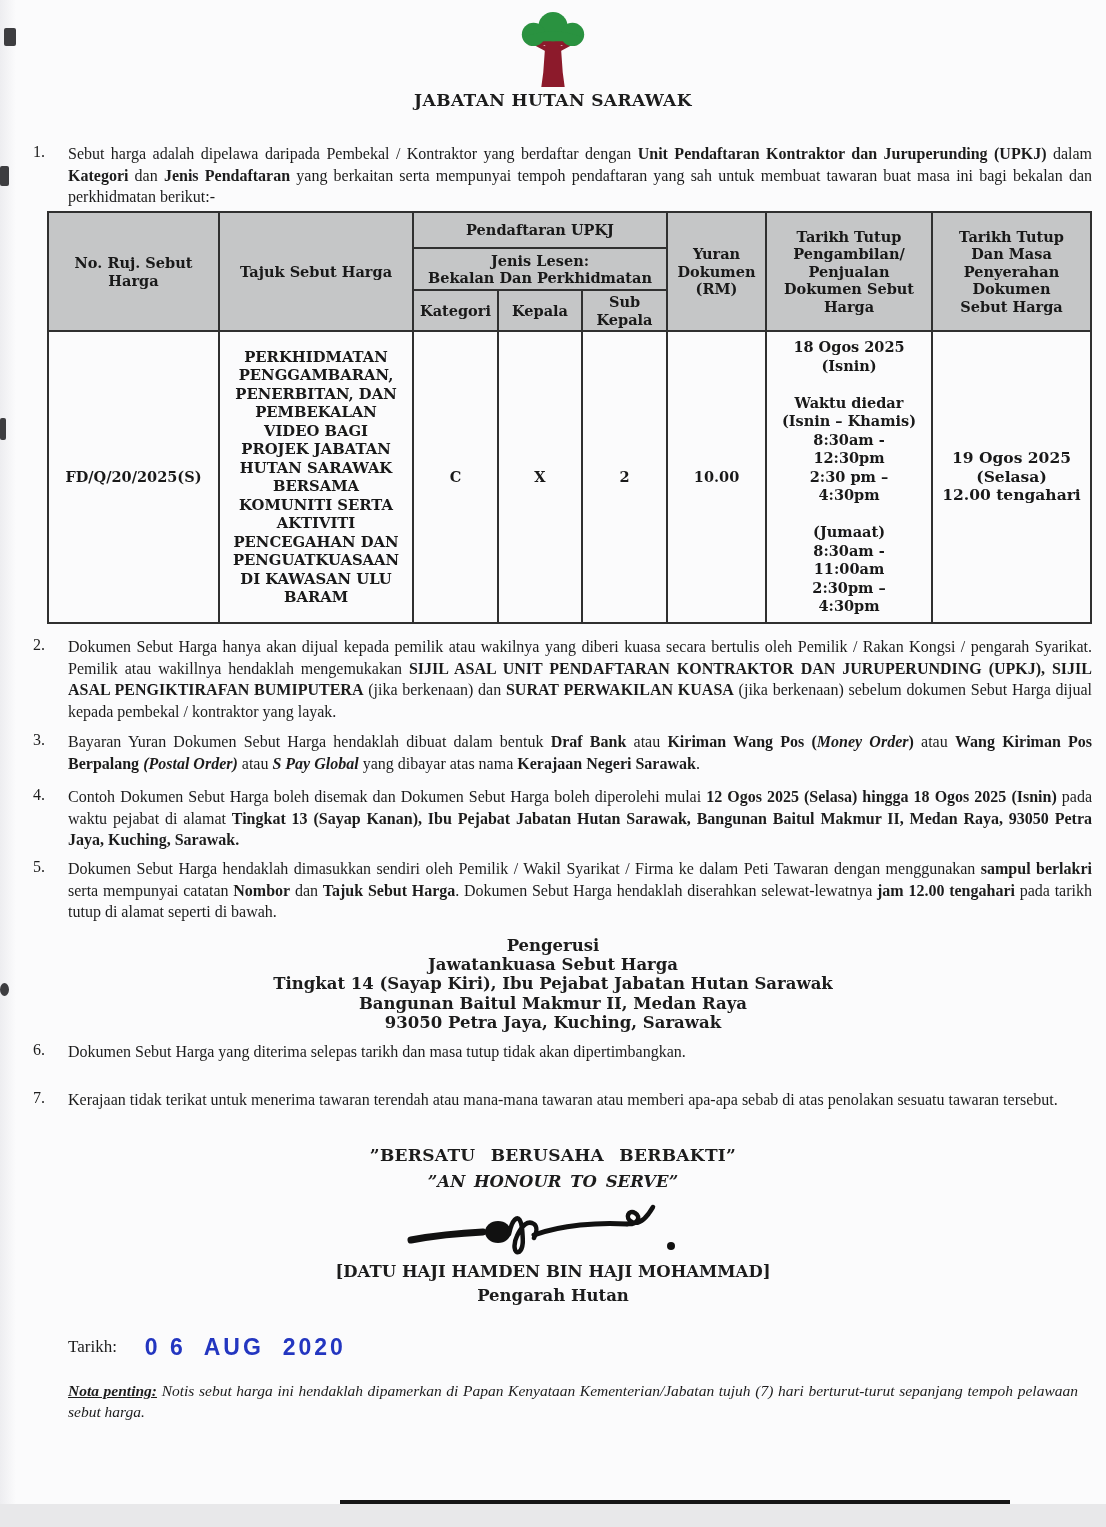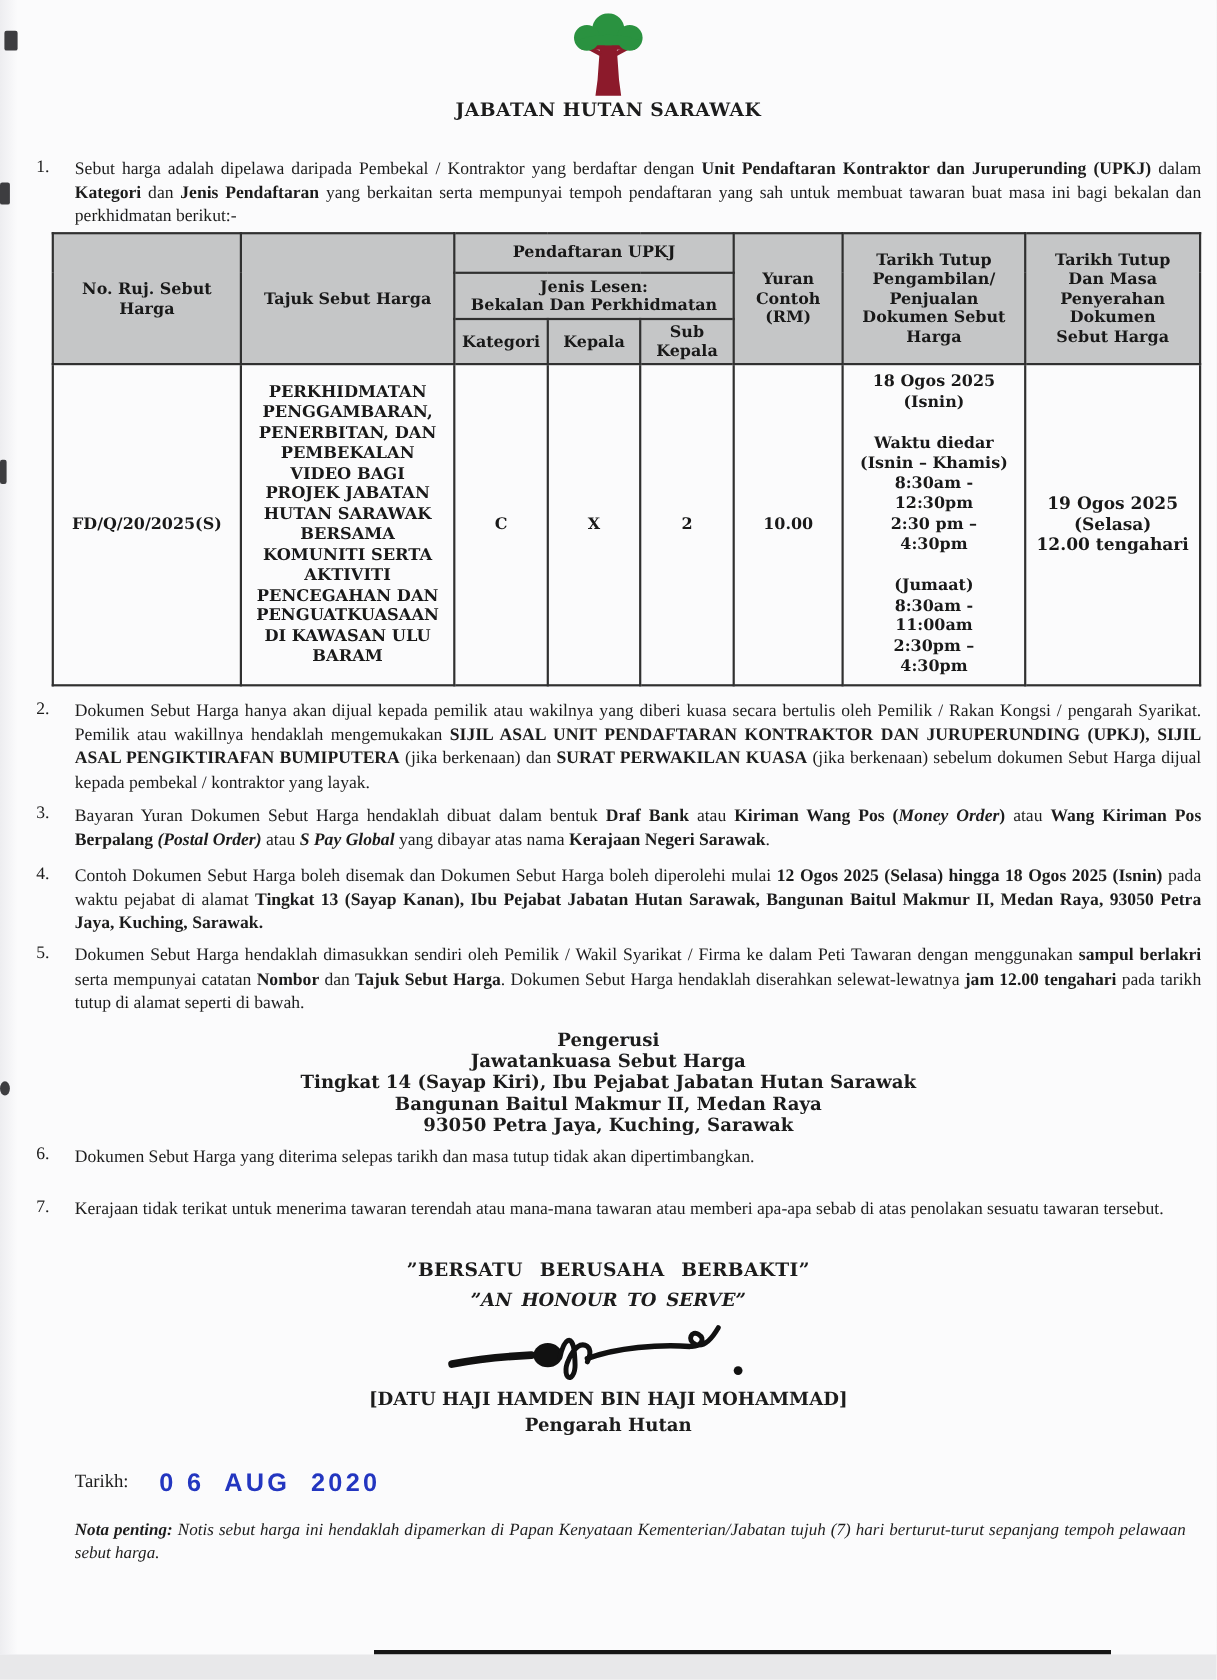--- a/index.html
+++ b/index.html
@@ -40,21 +40,21 @@
   .signame{font-size:16.5px;line-height:24px;white-space:pre-line;}
   
   .dateline{position:absolute;top:1334px;left:68px;}
   .datelabel{font-size:17px;}
   .stamp{display:inline-block;margin-left:24px;vertical-align:-3px;
     font-family:"Liberation Sans", sans-serif;font-weight:700;font-size:23px;
     color:#2336c0;letter-spacing:3px;white-space:pre;}
   
   .note{position:absolute;top:1380px;left:68px;width:1010px;
     font-size:15.5px;line-height:21px;font-style:italic;text-align:justify;}
-  .note .label{font-weight:700;}
+  .note .label{font-weight:700;text-decoration:underline;}
   
   .tick{position:absolute;background:#3d3d40;border-radius:2px;}
   .bottombar{position:absolute;top:1500px;left:340px;width:670px;height:15px;background:#161616;}
 </style>
 </head>
 <body>
 
 <div id="page">
 
   <div class="logo">
@@ -89,21 +89,21 @@
       <col style="width:166px">
         <col style="width:159px">
     </colgroup>
     <thead>
       <tr style="height:36px">
         <th rowspan="3" class="preline">No. Ruj. Sebut
 Harga</th>
         <th rowspan="3">Tajuk Sebut Harga</th>
         <th colspan="3">Pendaftaran UPKJ</th>
         <th rowspan="3" class="preline">Yuran
-Contoh
+Dokumen
 (RM)</th>
         <th rowspan="3" class="preline">Tarikh Tutup
 Pengambilan/
 Penjualan
 Dokumen Sebut
 Harga</th>
         <th rowspan="3" class="preline">Tarikh Tutup
 Dan Masa
 Penyerahan
 Dokumen

